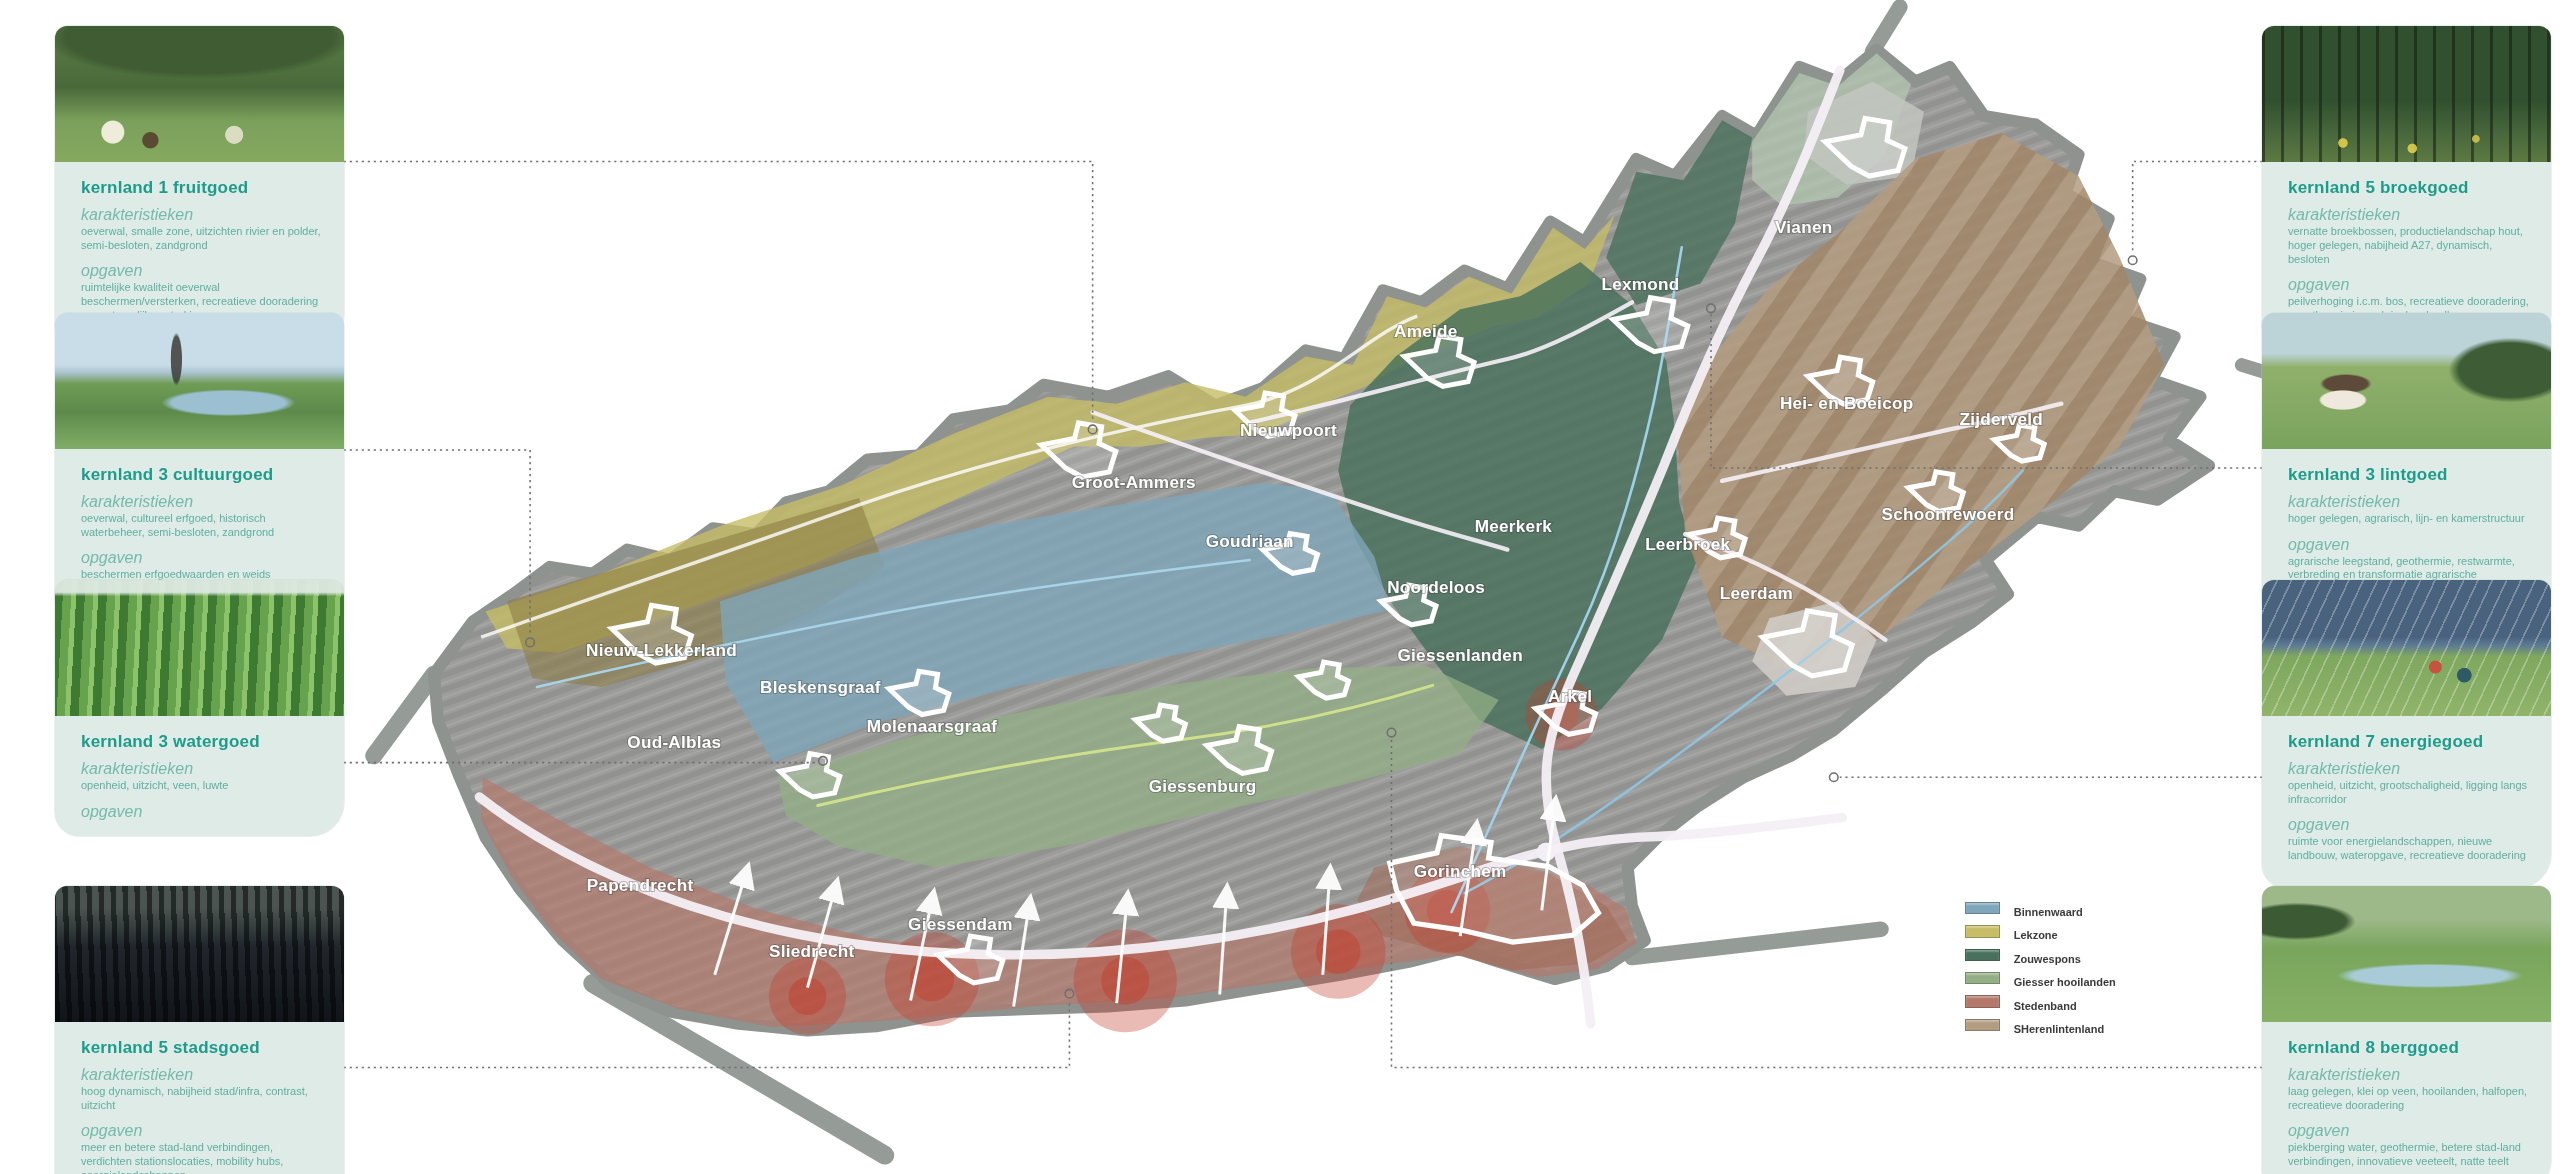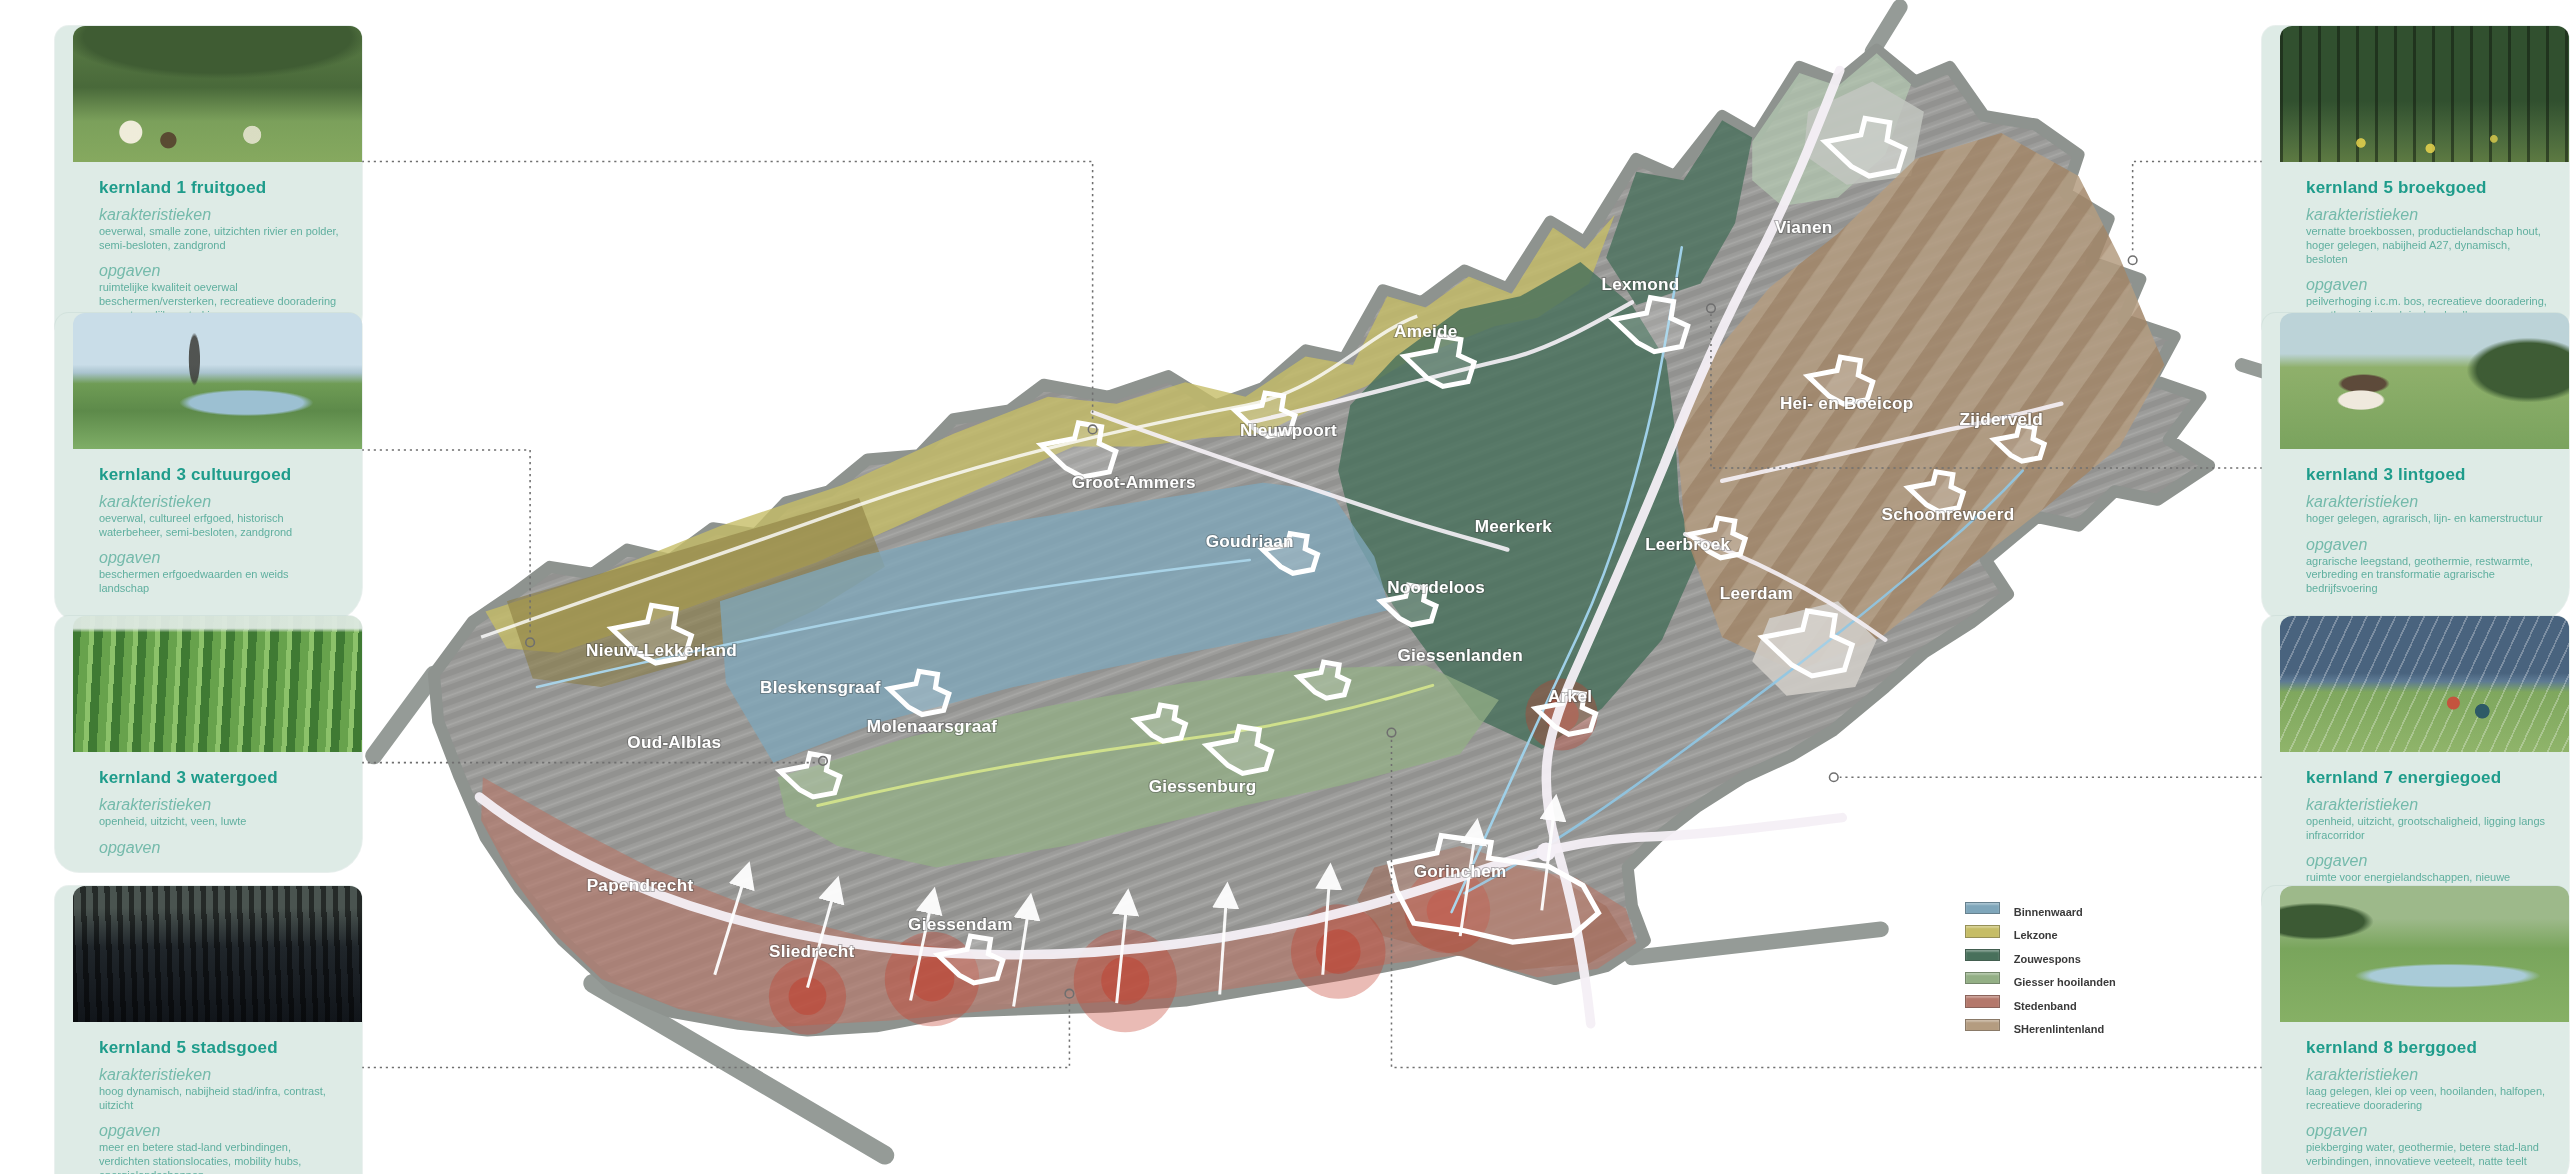--- a/index.html
+++ b/index.html
@@ -1,27 +1,27 @@
 <!DOCTYPE html>
 <html style="font-size:13.7px"><head>
 <meta charset="utf-8">
 <style>
   html,body{margin:0;padding:0;background:#fff;}
   .canvas{position:relative;width:2576px;height:1174px;background:#ffffff;overflow:hidden;
           font-family:"Liberation Sans",sans-serif;}
   
   .card{position:absolute;width:289px;background:#DEEBE6;border-radius:13.7px 13.7px 34px 24px;
-        box-shadow:0 0 0 0.9px rgba(190,210,204,.35);padding-left:18px;}
+        box-shadow:0 0 0 0.9px rgba(190,210,204,.35);}
   .card .photo{height:136px;border-radius:12px 12px 0 0;}
   .card .body{padding:12px 22px 15.5px 26px;}
   .card h3{margin:5.2px 0 8.6px 0;font-size:17px;line-height:1.1;color:#1E9C8B;font-weight:bold;letter-spacing:0.2px;}
   .card .lbl{font-size:16px;font-style:italic;color:#74BAAB;margin:0;}
   .card p{margin:0.9px 0 9.4px 0;font-size:11px;line-height:1.26;color:#5FAF9F;}
   .col-l{left:55px;} .col-r{left:2262px;}
-  .r1{top:26px;} .r2{top:313px;} .r3{top:616px;} .r4{top:886px;}
+  .r1{top:26px;} .r2{top:313px;} .r3{top:580px;} .r4{top:886px;}
   
   .p1{background:radial-gradient(circle at 20% 78%,rgba(245,240,225,.95) 0 11px,transparent 12px),
       radial-gradient(circle at 33% 84%,rgba(85,65,45,.9) 0 7.7px,transparent 8.6px),
       radial-gradient(circle at 62% 80%,rgba(240,235,220,.8) 0 8.6px,transparent 9.4px),
       radial-gradient(ellipse 223px 60px at 50% 8%,#3f5c33 0 60%,transparent 70%),
       linear-gradient(180deg,#5d7f47 0%,#49693a 45%,#7ba05b 70%,#86a95f 100%);}
   .p2{background:radial-gradient(ellipse 8.6px 38px at 42% 34%,rgba(60,60,55,.85) 0 60%,transparent 70%),
       radial-gradient(ellipse 103px 20.6px at 60% 66%,#9cc0d2 0 55%,transparent 65%),
       linear-gradient(180deg,#c9dde8 0 38%,#a9c3ce 44%,#6f9c55 52%,#5d8a4a 72%,#7fae67 100%);}
   .p3{background:linear-gradient(180deg,rgba(222,233,226,.95) 0 9%,transparent 12%),

